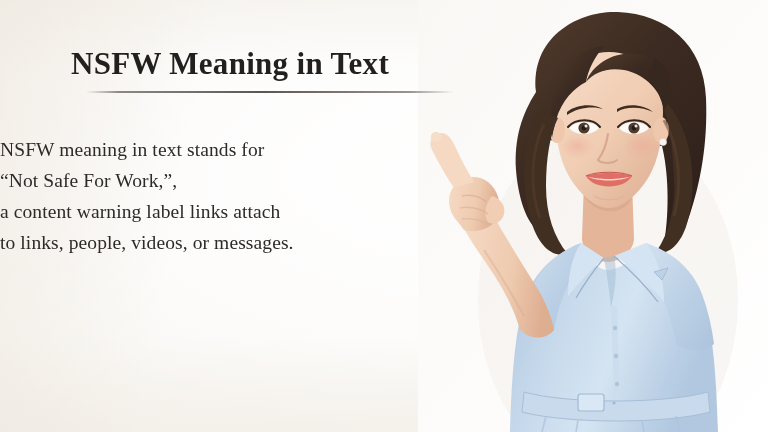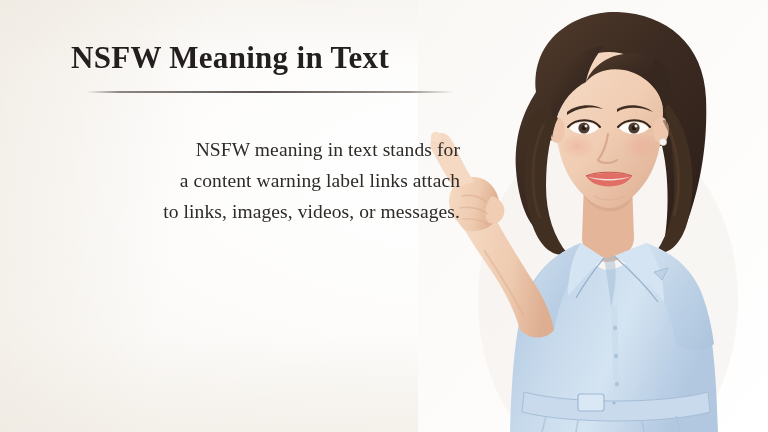--- a/index.html
+++ b/index.html
@@ -34,21 +34,21 @@
     left: 0;
     top: 0;
     width: 460px;
     height: 432px;
     z-index: 5;
   }
 
   .title {
     position: absolute;
     left: 0;
-    top: 40px;
+    top: 46px;
     width: 460px;
     text-align: center;
     font-size: 31px;
     font-weight: 700;
     letter-spacing: 0.3px;
     color: #231f1e;
     white-space: nowrap;
     text-shadow: 0 1px 0 rgba(255,255,255,0.6);
   }
 
@@ -65,21 +65,21 @@
         rgba(110,103,96,0.70) 88%,
         rgba(120,112,104,0) 100%);
     border-radius: 2px;
   }
 
   .body-copy {
     position: absolute;
     left: 0;
     top: 134px;
     width: 460px;
-    text-align: right;
+    text-align: left;
     color: #2d2a28;
     font-size: 19.5px;
     line-height: 31px;
     letter-spacing: 0.1px;
   }
   .body-copy .ln { display: block; white-space: nowrap; }
 
   
   #figure {
     position: absolute;
@@ -97,22 +97,23 @@
 <div id="stage">
 
   <div class="text-col">
 
     <div class="title">NSFW Meaning in Text</div>
 
     <div class="title-rule"></div>
 
     <div class="body-copy">
       <span class="ln">NSFW meaning in text stands for</span>
+      <span class="ln">“Not Safe For Work,”,</span>
       <span class="ln">a content warning label links attach</span>
-      <span class="ln">to links, images, videos, or messages.</span>
+      <span class="ln">to links, people, videos, or messages.</span>
     </div>
   </div>
 
   <div id="figure">
     <svg viewBox="0 0 350 432" xmlns="http://www.w3.org/2000/svg" aria-hidden="true">
       <defs>
         <linearGradient id="gDress" x1="0" y1="0" x2="1" y2="0.35">
           <stop offset="0%" stop-color="#a9c2dc"></stop>
           <stop offset="30%" stop-color="#c2d6ea"></stop>
           <stop offset="62%" stop-color="#d3e3f2"></stop>

